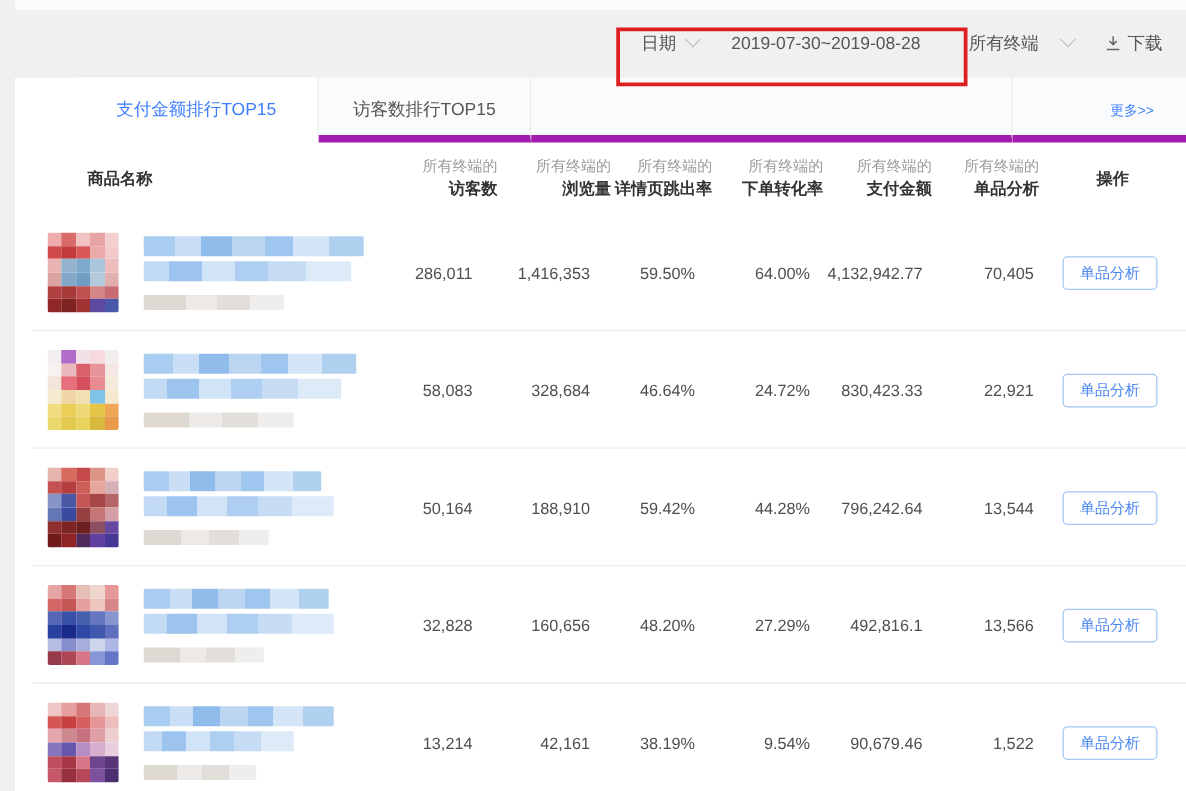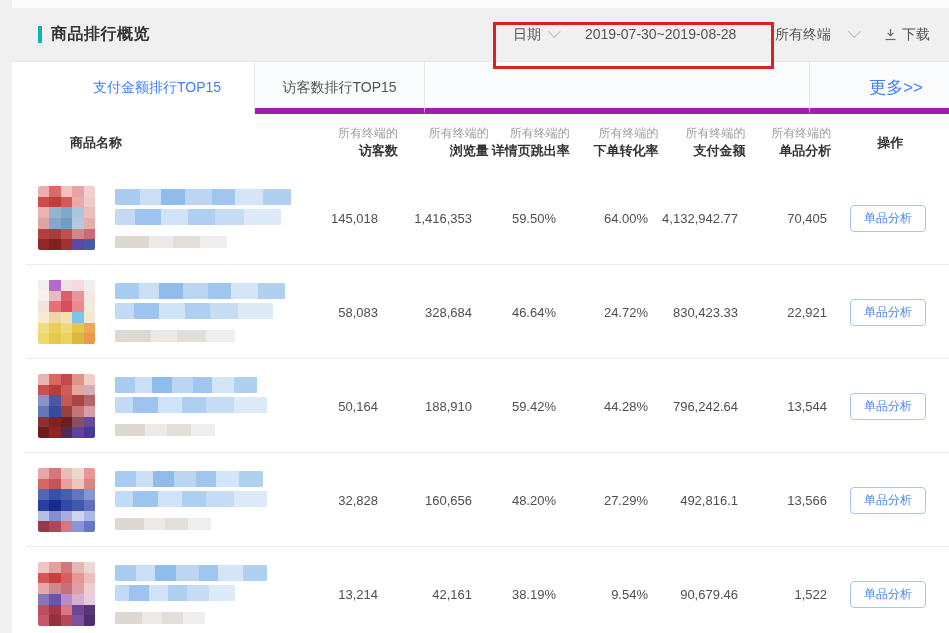--- a/index.html
+++ b/index.html
@@ -28,21 +28,21 @@
   .card { position:absolute; left:12px; top:61px; right:0; height:600px; background:#fff; border-top:1px solid #e9e9e9; }
 
   
   .tabstrip { display:flex; height:52px; font-size:14px;padding-left:48px; }
   .tab, .filler { border-bottom:6px solid #a21caf; background:#fafbfc; line-height:51px; }
   .tab { text-align:center; cursor:pointer; }
   .tab.active { width:195px; background:#fff; border-bottom:1px solid #fff; border-right:1px solid #e8e8e8; color:#3d7eff; }
   .tab.inactive { width:170px; border-right:1px solid #e8e8e8; color:#555; }
   .filler-a { width:385px; border-right:1px solid #e8e8e8; }
   .filler-b { flex:1; text-align:right; padding-right:26px; }
-  .more { color:#3d7eff; font-size:17px; cursor:pointer; }
+  .more { color:#3d7eff; font-size:11px; cursor:pointer; }
 
   
   .thead { display:flex; align-items:center; height:57px;padding-left:32px; }
   .cell { text-align:right; font-size:13px; }
   .c-prod { width:300px; text-align:left; padding-left:26px; }
   .c-prod b { font-size:13px; color:#333; }
   .c1{width:66px}.c2{width:94px}.c3{width:84px}.c4{width:92px}.c5{width:90px}.c6{width:89px}
   .c-act { width:122px; text-align:center; }
   .c-act b { font-size:13px; color:#333; }
   .hpre { display:block; font-size:12px; color:#9b9b9b; line-height:17px; }
@@ -70,24 +70,20 @@
 
   .abtn { display:inline-block; border:1px solid #a3c6f2; color:#4a86f2; background:#fff;
           font-size:12px; line-height:25px; padding:0 13px; border-radius:4px; cursor:pointer; }
 </style>
 </head>
 <body>
 
 <div class="top-strip"></div>
 
 <div class="head-band">
-  <div class="sec-title">
-    <span class="accent"></span>
-    <b>商品排行概览</b>
-  </div>
 
   <span class="hctl" style="left:513px;">
     <span>日期</span><span class="chev"></span>
   </span>
   <span class="hctl" style="left:585px;">2019-07-30~2019-08-28</span>
   <span class="hctl" style="left:775px;">
     <span>所有终端</span><span class="chev" style="margin-left:16px;"></span>
   </span>
   <span class="hctl" style="left:884px;">
     <svg class="dl-ico" width="13" height="13" viewBox="0 0 13 13">
@@ -174,21 +170,21 @@
             <span style="background: rgb(160, 50, 50);"></span>
             <span style="background: rgb(91, 74, 160);"></span>
             <span style="background: rgb(74, 88, 170);"></span>
           </div>
         <div class="pinfo">
           <div class="nl nl1"></div>
           <div class="nl nl2"></div>
           <div class="nl ng"></div>
         </div>
       </div>
-      <div class="cell c1 val">145,018</div>
+      <div class="cell c1 val">286,011</div>
       <div class="cell c2 val">1,416,353</div>
       <div class="cell c3 val">59.50%</div>
       <div class="cell c4 val">64.00%</div>
       <div class="cell c5 val">4,132,942.77</div>
       <div class="cell c6 val">70,405</div>
       <div class="cell c-act"><span class="abtn">单品分析</span></div>
     </div>
 
     <div class="row">
       <div class="cell c-prod pwrap">

